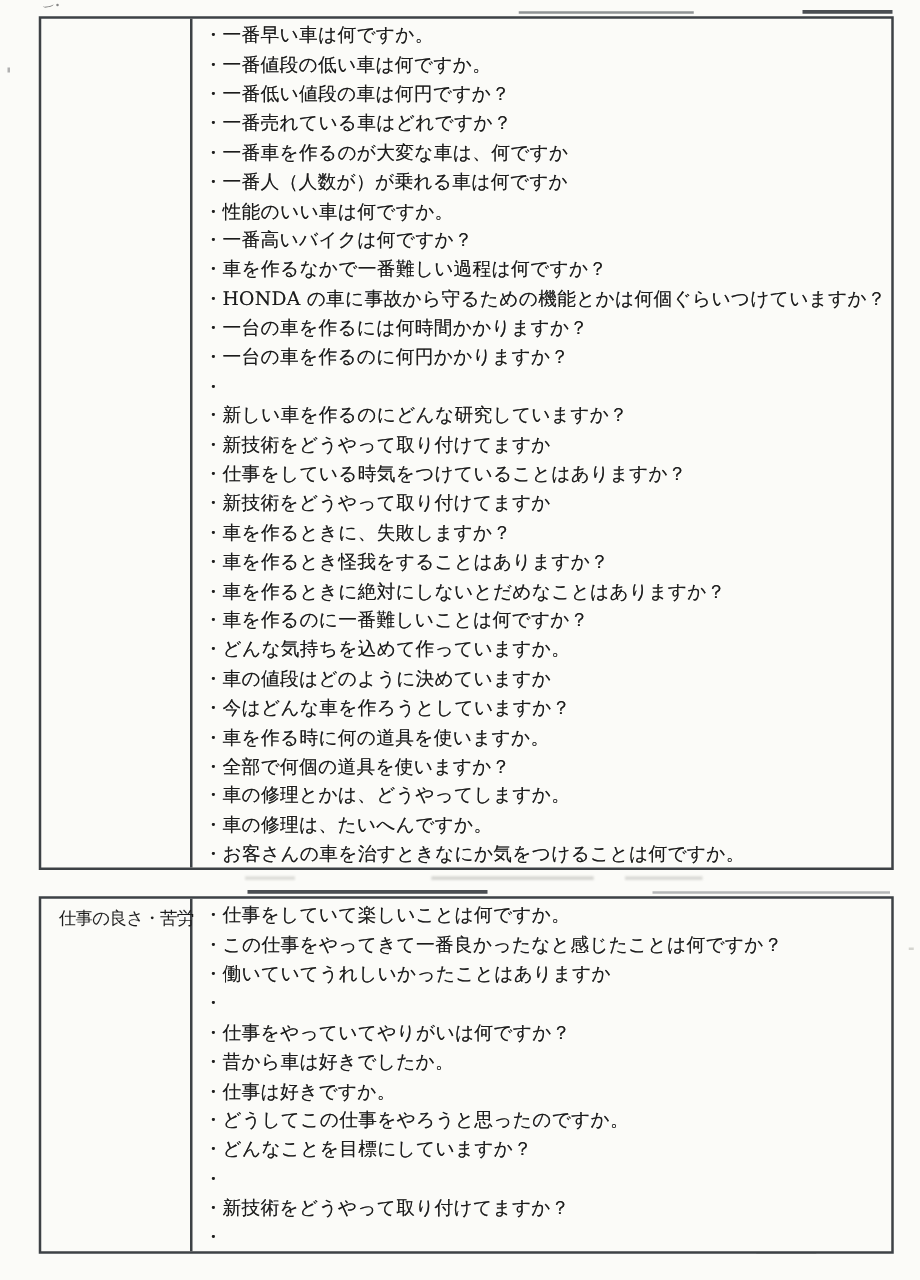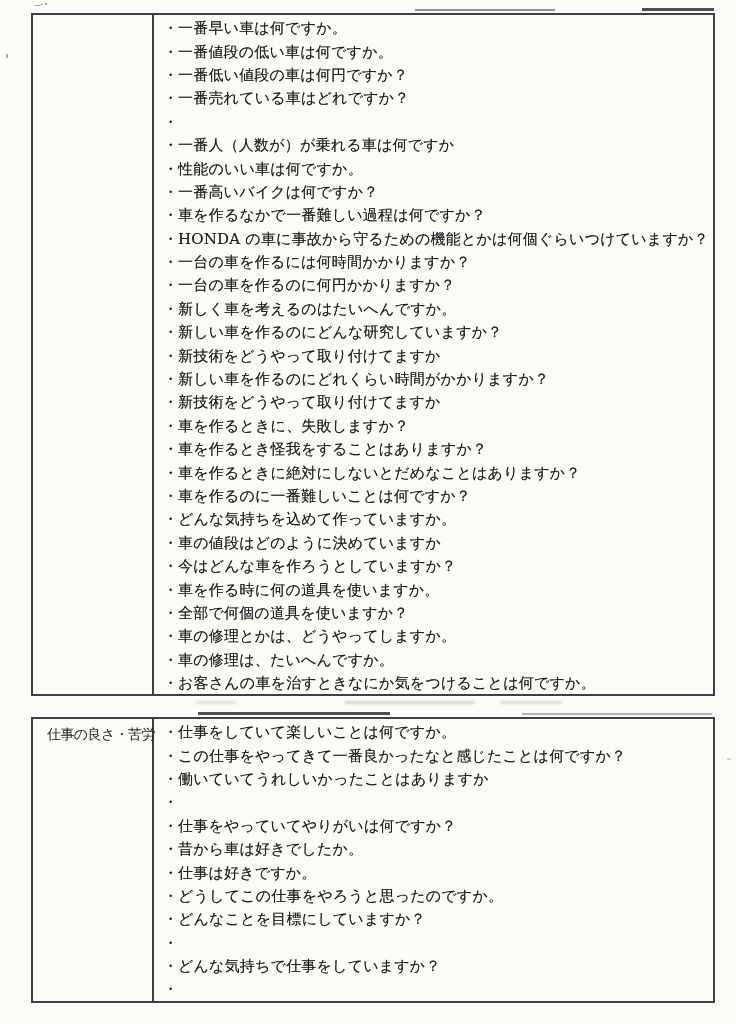--- a/index.html
+++ b/index.html
@@ -116,20 +116,21 @@
         <div class="q-line">
           <span class="bullet">・</span>
           <span class="q-text">一番低い値段の車は何円ですか？</span>
         </div>
         <div class="q-line">
           <span class="bullet">・</span>
           <span class="q-text">一番売れている車はどれですか？</span>
         </div>
         <div class="q-line">
           <span class="bullet">・</span>
+          <span class="q-text">一番車を作るのが大変な車は、何ですか</span>
         </div>
         <div class="q-line">
           <span class="bullet">・</span>
           <span class="q-text">一番人（人数が）が乗れる車は何ですか</span>
         </div>
         <div class="q-line">
           <span class="bullet">・</span>
           <span class="q-text">性能のいい車は何ですか。</span>
         </div>
         <div class="q-line">
@@ -147,33 +148,32 @@
         <div class="q-line">
           <span class="bullet">・</span>
           <span class="q-text">一台の車を作るには何時間かかりますか？</span>
         </div>
         <div class="q-line">
           <span class="bullet">・</span>
           <span class="q-text">一台の車を作るのに何円かかりますか？</span>
         </div>
         <div class="q-line">
           <span class="bullet">・</span>
-          <span class="q-text">新しく車を考えるのはたいへんですか。</span>
         </div>
         <div class="q-line">
           <span class="bullet">・</span>
           <span class="q-text">新しい車を作るのにどんな研究していますか？</span>
         </div>
         <div class="q-line">
           <span class="bullet">・</span>
           <span class="q-text">新技術をどうやって取り付けてますか</span>
         </div>
         <div class="q-line">
           <span class="bullet">・</span>
-          <span class="q-text">新しい車を作るのにどれくらい時間がかかりますか？</span>
+          <span class="q-text">仕事をしている時気をつけていることはありますか？</span>
         </div>
         <div class="q-line">
           <span class="bullet">・</span>
           <span class="q-text">新技術をどうやって取り付けてますか</span>
         </div>
         <div class="q-line">
           <span class="bullet">・</span>
           <span class="q-text">車を作るときに、失敗しますか？</span>
         </div>
         <div class="q-line">
@@ -261,21 +261,21 @@
         </div>
         <div class="q-line">
           <span class="bullet">・</span>
           <span class="q-text">どんなことを目標にしていますか？</span>
         </div>
         <div class="q-line">
           <span class="bullet">・</span>
         </div>
         <div class="q-line">
           <span class="bullet">・</span>
-          <span class="q-text">どんな気持ちで仕事をしていますか？</span>
+          <span class="q-text">新技術をどうやって取り付けてますか？</span>
         </div>
         <div class="q-line">
           <span class="bullet">・</span>
         </div>
       </div>
   </div>
 
 </div>
 
 </body></html>

